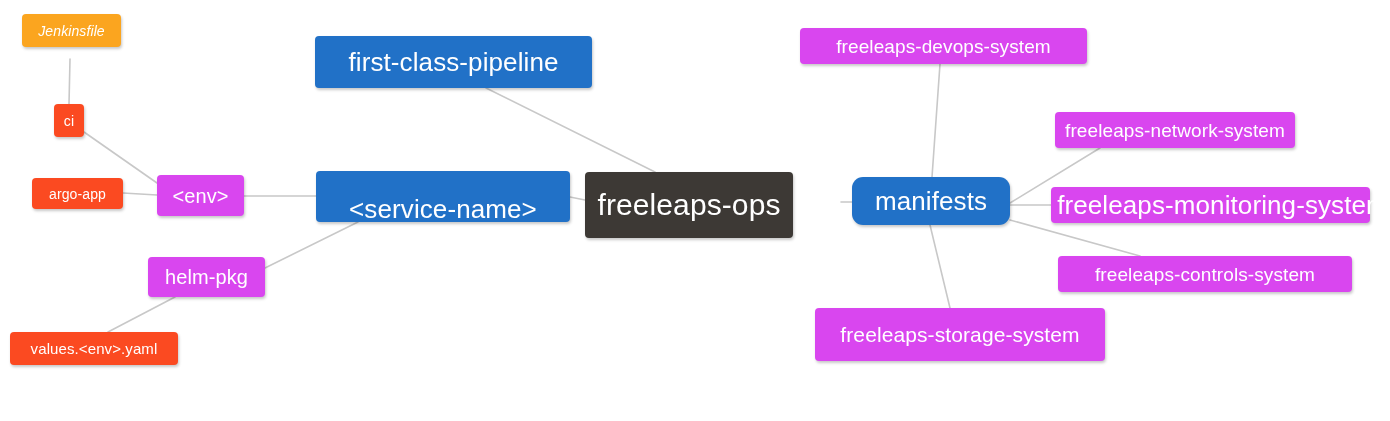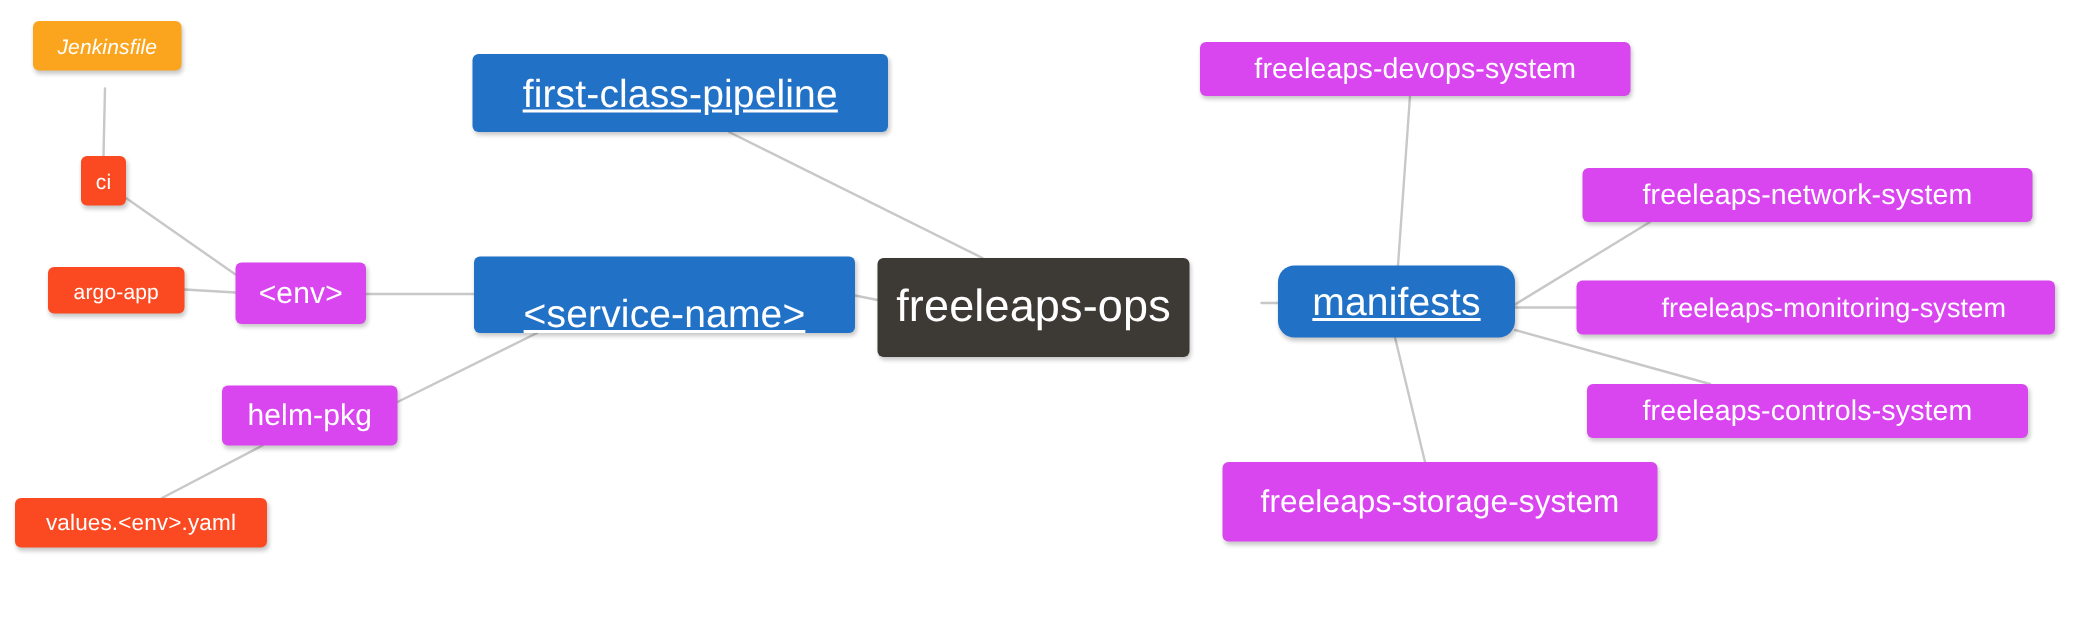--- a/index.html
+++ b/index.html
@@ -35,21 +35,21 @@
     justify-content: center;
     border-radius: 4px;
     color: #ffffff;
     white-space: nowrap;
     text-align: center;
     line-height: 1;
     box-shadow: 1px 2px 3px rgba(0,0,0,0.22);
     letter-spacing: 0.1px;
   }
   .n-root   { background: #3d3935; }
-  .n-blue   { background: #2171c7; text-decoration: underline; }
+  .n-blue   { background: #2171c7; }
   .n-green  { background: #d946ef; justify-content: center; }
   .n-orange { background: #fb4a21; }
   .n-amber  { background: #fba51f; }
 </style>
 </head>
 <body>
 
 <div id="mindmap">
 
   <svg id="edge-layer" viewBox="0 0 1390 421" width="1390" height="421">
@@ -96,24 +96,24 @@
       </div>
       <div class="node n-root" style="left: 585px; top: 172px; width: 208px; height: 66px; font-size: 30px;">
         <span>freeleaps-ops</span>
       </div>
       <div class="node n-blue" style="left: 852px; top: 177px; width: 158px; height: 48px; font-size: 26px; border-radius: 11px;">
         <span>manifests</span>
       </div>
       <div class="node n-green" style="left: 800px; top: 28px; width: 287px; height: 36px; font-size: 19px;">
         <span>freeleaps-devops-system</span>
       </div>
-      <div class="node n-green" style="left: 1055px; top: 112px; width: 300px; height: 36px; font-size: 19px;">
+      <div class="node n-green" style="left: 1055px; top: 112px; width: 240px; height: 36px; font-size: 19px;">
         <span>freeleaps-network-system</span>
       </div>
-      <div class="node n-green" style="left: 1051px; top: 187px; width: 319px; height: 36px; font-size: 18px; padding-left: 24px;">
+      <div class="node n-green" style="left: 1051px; top: 187px; width: 319px; height: 36px; font-size: 26px; padding-left: 24px;">
         <span>freeleaps-monitoring-system</span>
       </div>
       <div class="node n-green" style="left: 1058px; top: 256px; width: 294px; height: 36px; font-size: 19px;">
         <span>freeleaps-controls-system</span>
       </div>
       <div class="node n-green" style="left: 815px; top: 308px; width: 290px; height: 53px; font-size: 21px;">
         <span>freeleaps-storage-system</span>
       </div>
     </div>
 

